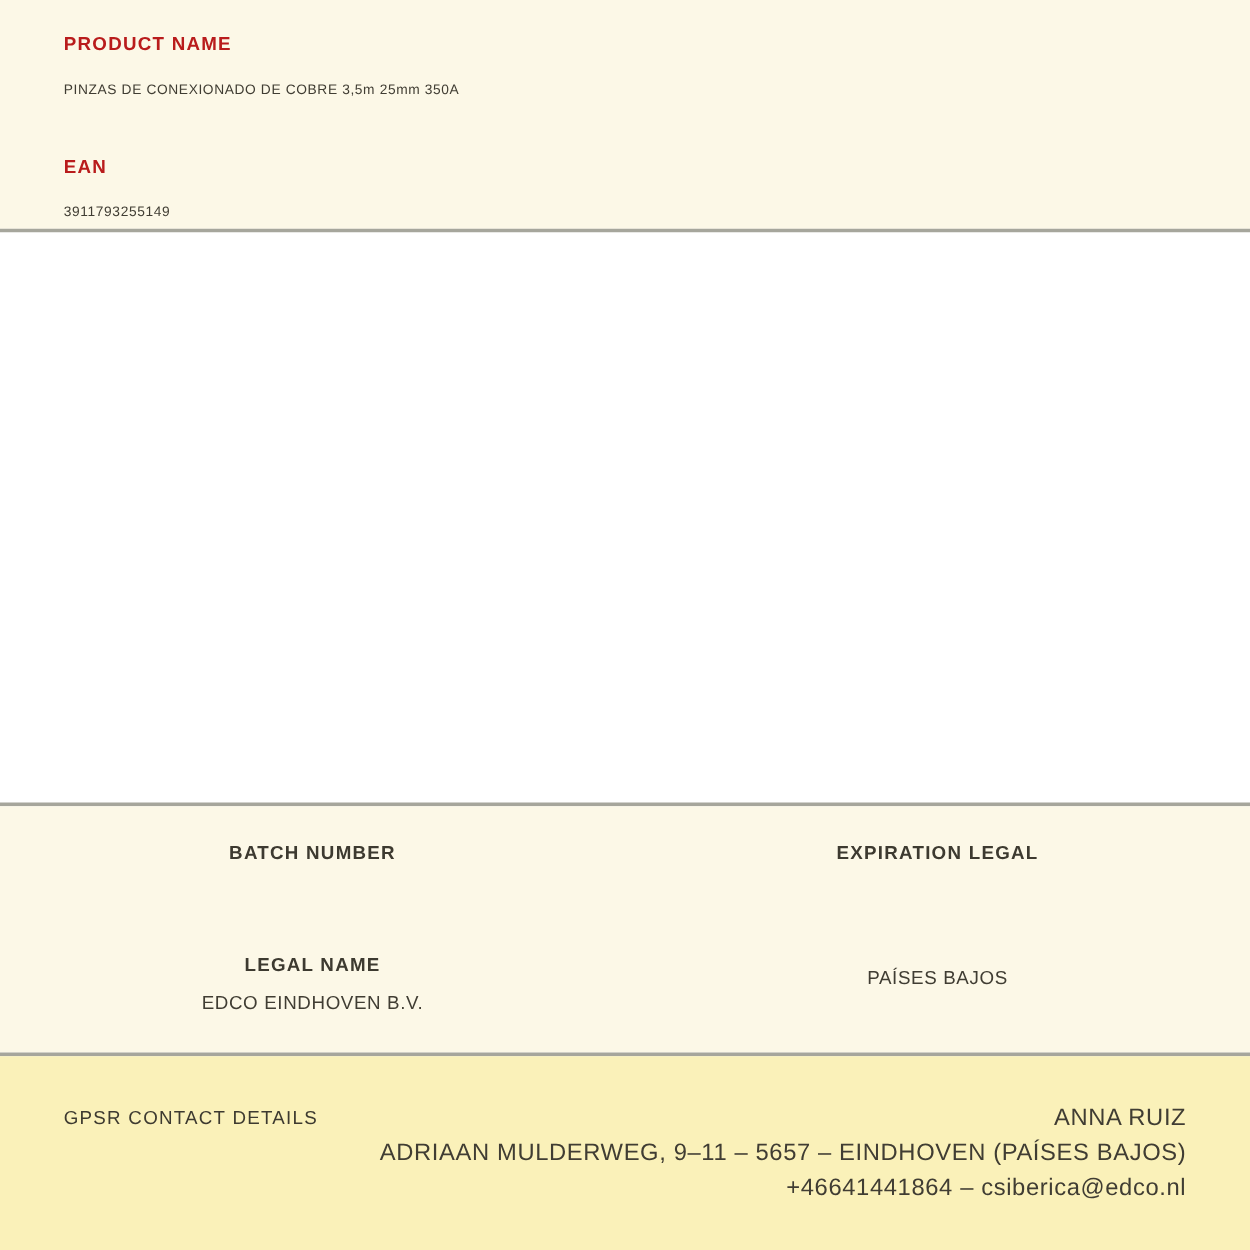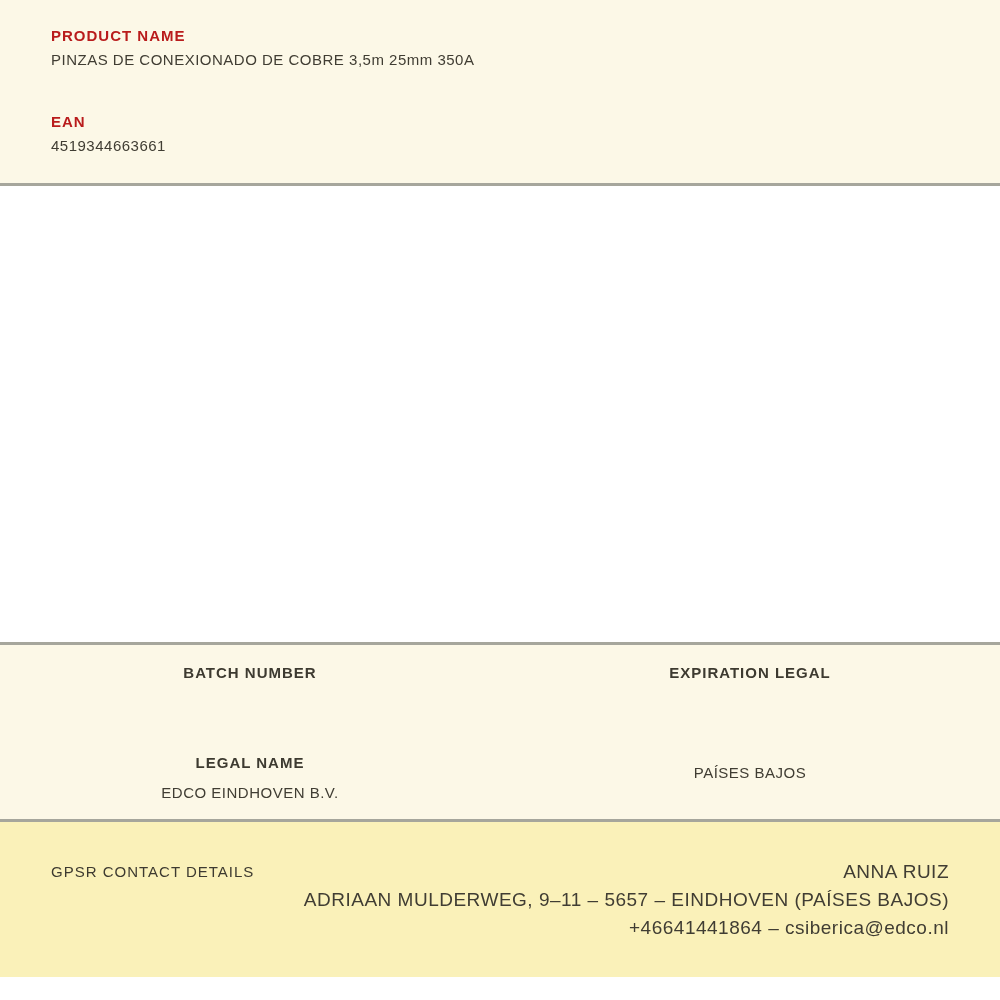--- a/index.html
+++ b/index.html
@@ -21,41 +21,41 @@
     padding: 26px 51px 0 51px;
   }
   .field-label {
     font-size: 15px;
     font-weight: bold;
     letter-spacing: 1px;
     line-height: 20px;
     color: #b91c1c;
   }
   .field-value {
-    font-size: 15px;
+    font-size: 11px;
     letter-spacing: 0.5px;
     line-height: 20px;
-    margin-top: 4px;
+    margin-top: 16px;
   }
   .field-label.ean-gap {
     margin-top: 42px;
   }
   .divider {
     height: 3px;
     background: #a6a69c;
   }
   .section-image {
     height: 456px;
     background: #ffffff;
   }
   .section-details {
     background: #fcf8e7;
-    height: 174px;
+    height: 197px;
     box-sizing: border-box;
-    padding-top: 18px;
+    padding-top: 28px;
   }
   .details-grid {
     display: grid;
     grid-template-columns: 1fr 1fr;
     row-gap: 40px;
     text-align: center;
   }
   .detail-label {
     font-size: 15px;
     font-weight: bold;
@@ -98,21 +98,21 @@
     white-space: nowrap;
   }
 </style>
 </head>
 <body>
 
 <div class="section-top">
   <div class="field-label">PRODUCT NAME</div>
   <div class="field-value">PINZAS DE CONEXIONADO DE COBRE 3,5m 25mm 350A</div>
   <div class="field-label ean-gap">EAN</div>
-  <div class="field-value">4519344663661</div>
+  <div class="field-value">3911793255149</div>
 </div>
 
 <div class="divider"></div>
 
 <div class="section-image"></div>
 
 <div class="divider"></div>
 
 <div class="section-details">
   <div class="details-grid">

